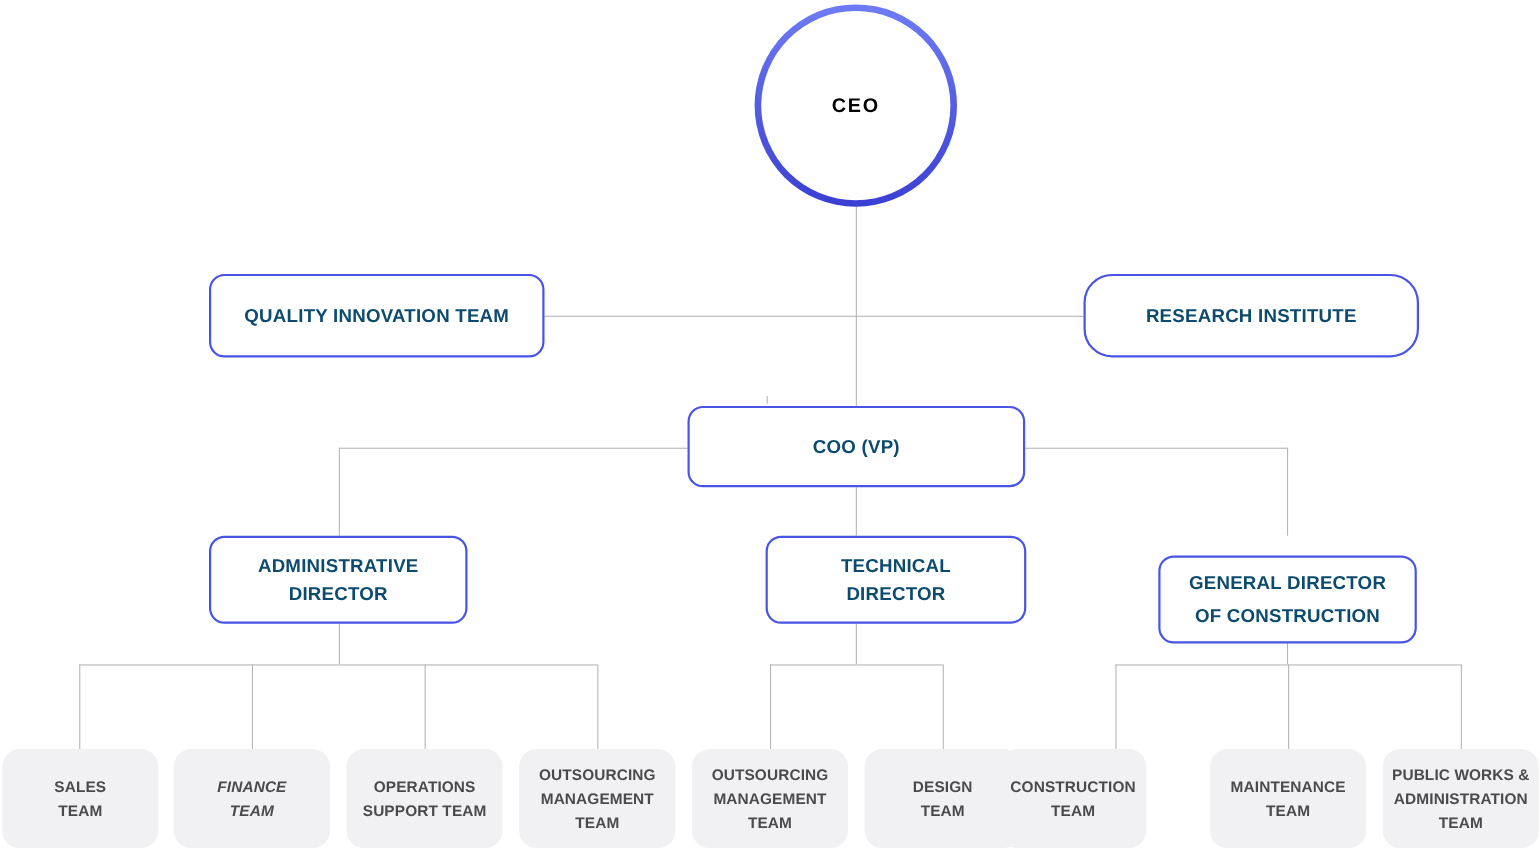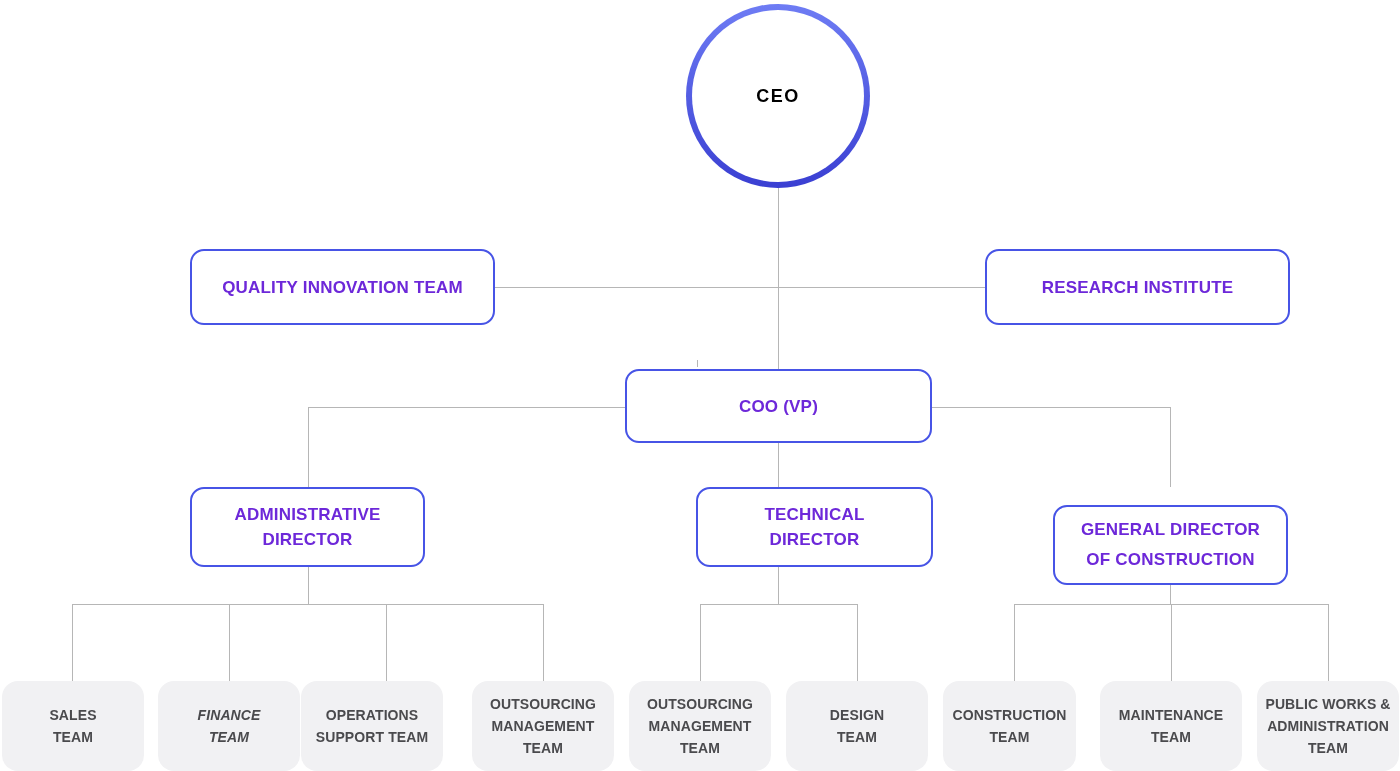--- a/index.html
+++ b/index.html
@@ -7,21 +7,21 @@
     position:relative; width:1400px; height:771px; background:#ffffff;
     font-family:"Liberation Sans", sans-serif; overflow:hidden;
   }
   .node {
     position:absolute; display:flex; align-items:center; justify-content:center;
     text-align:center; box-sizing:border-box;
   }
   .pre { white-space:pre-line; }
   .blue-box {
     background:#ffffff; border:2px solid #4754e6; border-radius:14px;
-    color:#6d28d9; font-size:17px; font-weight:600; letter-spacing:0.2px; line-height:25px;
+    color:#0c4a6e; font-size:17px; font-weight:600; letter-spacing:0.2px; line-height:25px;
   }
   .tall-lines .pre { line-height:30px; }
   .team-box {
     background:#f1f1f3; border-radius:16px; color:#4a4a4d;
     font-size:14px; font-weight:600; line-height:22px; letter-spacing:0.1px;
   }
   .ceo-ring {
     position:absolute; border-radius:50%;
     background:linear-gradient(180deg, #6e7cf4 0%, #3a3fd2 100%);
   }
@@ -65,21 +65,21 @@
 
   <div class="ceo-ring" style="left:686px; top:4px; width:184px; height:184px;">
     <div class="ceo-inner">
       <span class="ceo-label">CEO</span>
     </div>
   </div>
 
   <div class="node blue-box" style="left:190px; top:249px; width:305px; height:76px;">
     <span class="pre">QUALITY INNOVATION TEAM</span>
   </div>
-  <div class="node blue-box" style="left:985px; top:249px; width:305px; height:76px;">
+  <div class="node blue-box" style="left:985px; top:249px; width:305px; height:76px;border-radius:26px;">
     <span class="pre">RESEARCH INSTITUTE</span>
   </div>
 
   <div class="node blue-box" style="left:625px; top:369px; width:307px; height:74px;">
     <span class="pre">COO (VP)</span>
   </div>
 
   <div class="node blue-box" style="left:190px; top:487px; width:235px; height:80px;">
     <span class="pre">ADMINISTRATIVE
 DIRECTOR</span>
@@ -94,39 +94,39 @@
   </div>
 
   <div class="node team-box" style="left:2px; top:681px; width:142px; height:90px;">
     <span class="pre">SALES
 TEAM</span>
   </div>
   <div class="node team-box" style="left:158px; top:681px; width:142px; height:90px;font-style:italic;">
     <span class="pre">FINANCE
 TEAM</span>
   </div>
-  <div class="node team-box" style="left:301px; top:681px; width:142px; height:90px;">
+  <div class="node team-box" style="left:315px; top:681px; width:142px; height:90px;">
     <span class="pre">OPERATIONS
 SUPPORT TEAM</span>
   </div>
   <div class="node team-box" style="left:472px; top:681px; width:142px; height:90px;">
     <span class="pre">OUTSOURCING
 MANAGEMENT
 TEAM</span>
   </div>
   <div class="node team-box" style="left:629px; top:681px; width:142px; height:90px;">
     <span class="pre">OUTSOURCING
 MANAGEMENT
 TEAM</span>
   </div>
   <div class="node team-box" style="left:786px; top:681px; width:142px; height:90px;">
     <span class="pre">DESIGN
 TEAM</span>
   </div>
-  <div class="node team-box" style="left:943px; top:681px; width:133px; height:90px;">
+  <div class="node team-box" style="left:909px; top:681px; width:133px; height:90px;">
     <span class="pre">CONSTRUCTION
 TEAM</span>
   </div>
   <div class="node team-box" style="left:1100px; top:681px; width:142px; height:90px;">
     <span class="pre">MAINTENANCE
 TEAM</span>
   </div>
   <div class="node team-box" style="left:1257px; top:681px; width:142px; height:90px;">
     <span class="pre">PUBLIC WORKS &amp;
 ADMINISTRATION

